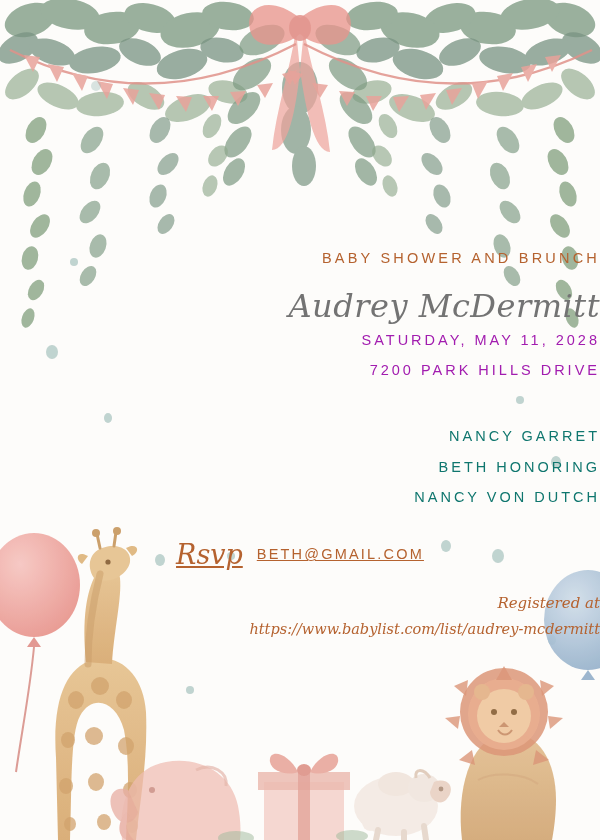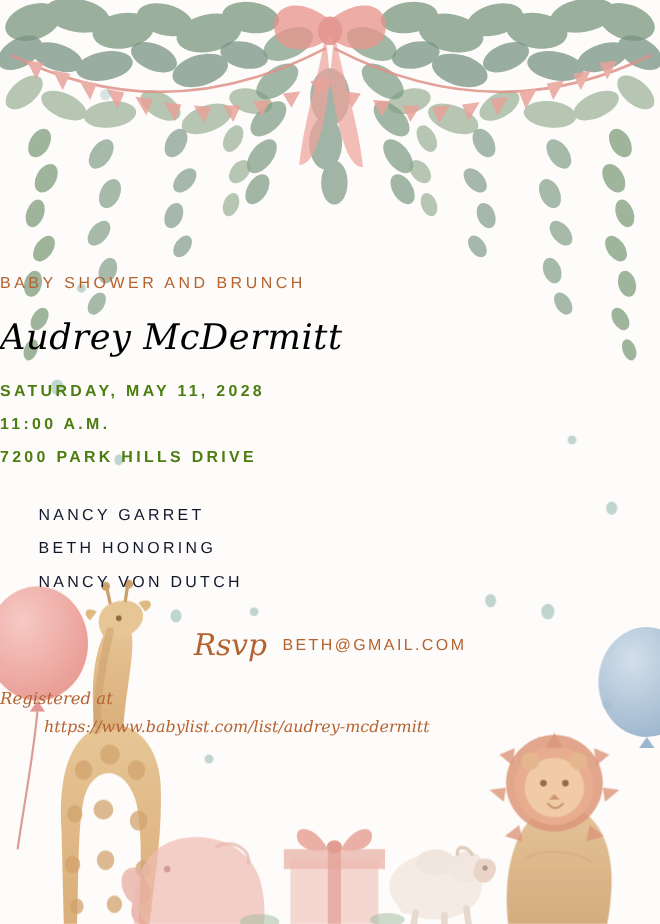--- a/index.html
+++ b/index.html
@@ -25,65 +25,65 @@
     left: 0; top: 0;
     width: 600px;
     height: 840px;
     pointer-events: none;
   }
   .content {
     position: absolute;
     left: 0;
     top: 245px;
     width: 600px;
-    text-align: left;
+    text-align: right;
     color: #b5622f;
   }
   .line-caps {
     font-family: "Liberation Sans", sans-serif;
     letter-spacing: 3.2px;
     font-size: 14.5px;
     color: #b5622f;
     line-height: 1.9;
   }
   .honoring {
     letter-spacing: 3.2px;
     font-size: 14.5px;
     line-height: 1.9;
   }
   .name {
     font-family: "DejaVu Serif", serif;
     font-style: italic;
     font-size: 32px;
-    color: #000000;
+    color: #737373;
     margin-top: 14px;
-    margin-bottom: 16px;
+    margin-bottom: 0;
     letter-spacing: 0.5px;
   }
   .detail {
     letter-spacing: 3px;
     font-size: 14.5px;
     line-height: 2.1;
-    color: #4d7c0f;
-    font-weight: bold;
+    color: #a21caf;
   }
   .hosts {
-    margin-top: 22px;
+    margin-top: 36px;
     letter-spacing: 3px;
     font-size: 14.5px;
     line-height: 2.1;
-    color: #0f172a;
+    color: #0f766e;
     padding-left: 35px;
   }
   .rsvp-row {
     margin-top: 26px;
     display: flex;
     align-items: center;
     justify-content: center;
     gap: 14px;
+    text-decoration: underline;
   }
   .rsvp-word {
     font-family: "DejaVu Serif", serif;
     font-style: italic;
     font-size: 27px;
     color: #b5622f;
   }
   .rsvp-email {
     letter-spacing: 2.2px;
     font-size: 14.5px;
@@ -438,21 +438,20 @@
     </g>
   </svg>
 
   <div class="content">
 
     <div class="line-caps">BABY SHOWER AND BRUNCH</div>
 
     <div class="name">Audrey McDermitt</div>
 
     <div class="detail">SATURDAY, MAY 11, 2028</div>
-    <div class="detail">11:00 A.M.</div>
     <div class="detail">7200 PARK HILLS DRIVE</div>
 
     <div class="hosts">
       <div>NANCY GARRET</div>
       <div>BETH HONORING</div>
       <div>NANCY VON DUTCH</div>
     </div>
 
     <div class="rsvp-row">
       <span class="rsvp-word">Rsvp</span>

